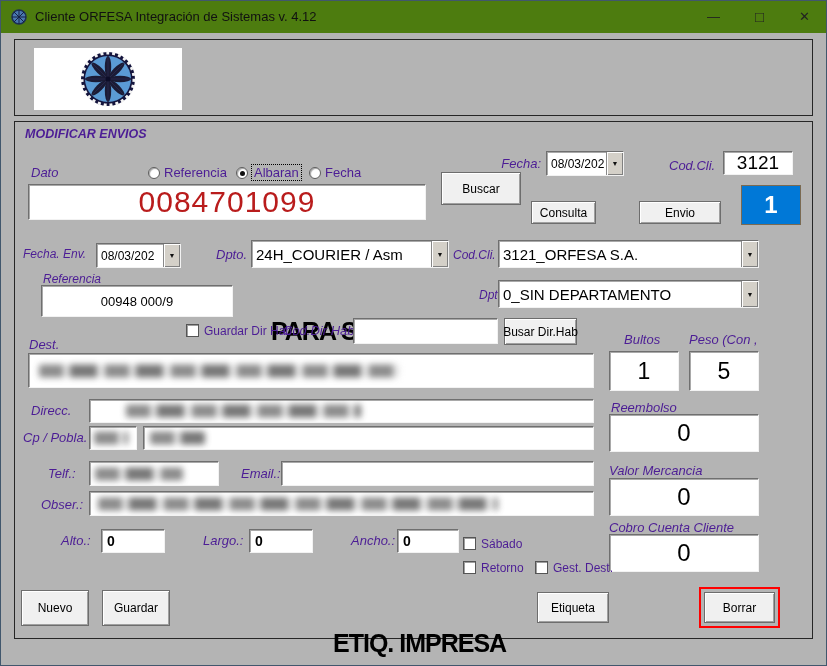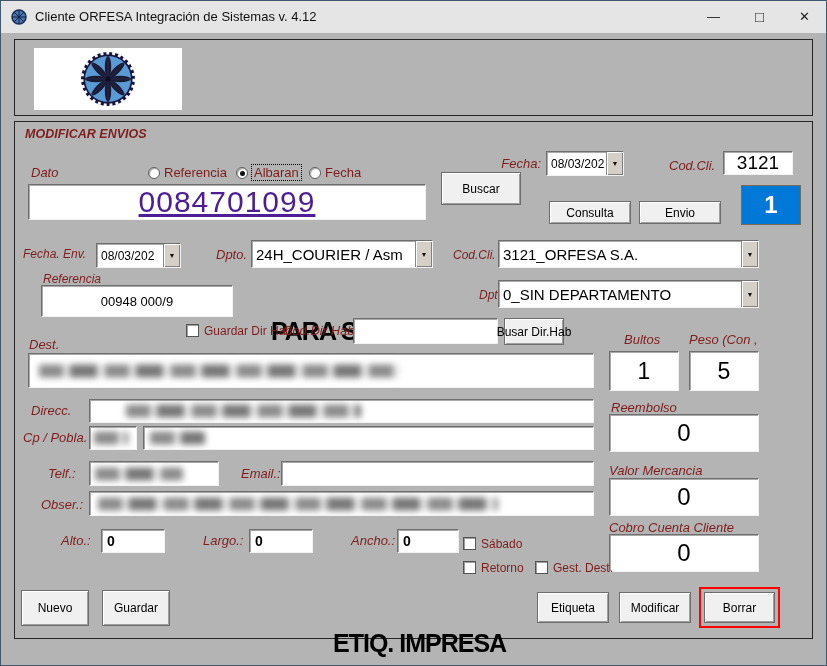--- a/index.html
+++ b/index.html
@@ -1,28 +1,28 @@
 <!DOCTYPE html>
 <html><head>
 <meta charset="utf-8">
 <style>
   * { box-sizing: border-box; margin: 0; padding: 0; }
   html,body { width:827px; height:666px; }
   body { font-family:"Liberation Sans", sans-serif; background:#b4b4b4; }
   #window { position:relative; width:827px; height:666px; background:#b4b4b4;
             border:1px solid #41576d; overflow:hidden; }
   
-  #titlebar { position:absolute; left:0; top:0; width:100%; height:32px; background:#e5e5e5; }
+  #titlebar { position:absolute; left:0; top:0; width:100%; height:32px; background:#4d7c0f; }
   #title-text { position:absolute; left:34px; top:0; line-height:32px; font-size:13px; color:#111; white-space:nowrap; }
   .win-btn { position:absolute; top:0; width:45px; height:31px; text-align:center; line-height:31px;
              font-size:13px; color:#222; }
   
   .panel { position:absolute; border:1px solid #262626; }
   
-  .lbl { position:absolute; font-style:italic; font-size:13px; color:#7f1d1d; white-space:nowrap; }
+  .lbl { position:absolute; font-style:italic; font-size:13px; color:#4c1d95; white-space:nowrap; }
   .lbl-sm { font-size:12px; }
   .plain { font-style:normal; }
   .bold-it { font-weight:bold; font-style:italic; font-size:12.5px; }
   
   .input { position:absolute; background:#fff; border:1px solid;
            border-color:#6f6f6f #f2f2f2 #f2f2f2 #6f6f6f;
            box-shadow: inset 1px 1px 0 #a9a9a9;
            display:flex; align-items:center; overflow:hidden; }
   .center { justify-content:center; }
   
@@ -43,21 +43,21 @@
         box-shadow: inset 1px 1px 0 #9f9f9f; }
   .radio { position:absolute; width:12px; height:12px; border-radius:50%; background:#fff;
            border:1px solid #5c5c5c; box-shadow: inset 1px 1px 1px rgba(0,0,0,.35); }
   .radio.on::after { content:""; display:block; width:5px; height:5px; border-radius:50%;
                      background:#111; margin:2.5px auto; }
   .focus-dotted { outline:1px dotted #000; }
   
   .redact { position:absolute; top:50%; transform:translateY(-50%); height:13px;
             filter:blur(3px); opacity:.8; border-radius:2px;
             background:repeating-linear-gradient(90deg,#6e6e6e 0 24px,#dcdcdc 24px 31px,#545454 31px 58px,#e3e3e3 58px 66px); }
-  .bigtxt { font-size:30px; letter-spacing:1px; color:#4c1d95;text-decoration:underline; }
+  .bigtxt { font-size:30px; letter-spacing:1px; color:#b91c1c; }
   .headline { position:absolute; font-weight:bold; font-size:25px; letter-spacing:-1px; color:#000; white-space:nowrap;margin-top:36px; }
   #envio-indicator { position:absolute; background:#0078d7; color:#fff; font-weight:bold;
                      font-size:24px; display:flex; align-items:center; justify-content:center;
                      border:1px solid #7a6a52; }
   #red-highlight { position:absolute; border:2px solid #ff0000; background:transparent; }
   #logo-box { position:absolute; background:#fff; display:flex; align-items:center; justify-content:center; }
 </style>
 </head>
 <body>
 
@@ -138,31 +138,31 @@
 
   <div class="lbl" style="left:472px;top:155px;width:68px;text-align:right">Fecha:</div>
   <div class="dd" style="left:545px;top:150px;width:78px;height:25px;font-size:12px">
     <div class="dd-text">08/03/202</div>
     <div class="dd-arrow">▼</div>
   </div>
   <div class="lbl" style="left:668px;top:157px">Cod.Cli.</div>
   <div class="input center" style="left:722px;top:150px;width:70px;height:24px;font-size:19px">3121</div>
 
   <div class="btn" style="left:440px;top:171px;width:80px;height:33px">Buscar</div>
-  <div class="btn" style="left:548px;top:200px;width:82px;height:23px">Consulta</div>
+  <div class="btn" style="left:530px;top:200px;width:65px;height:23px">Consulta</div>
   <div class="btn" style="left:638px;top:200px;width:82px;height:23px">Envio</div>
   <div id="envio-indicator" style="left:740px;top:184px;width:60px;height:40px">1</div>
 
   <div class="lbl lbl-sm" style="left:22px;top:246px">Fecha. Env.</div>
   <div class="dd" style="left:95px;top:242px;width:85px;height:25px;font-size:12px">
     <div class="dd-text">08/03/202</div>
     <div class="dd-arrow">▼</div>
   </div>
   <div class="lbl" style="left:215px;top:246px">Dpto.</div>
-  <div class="dd" style="left:250px;top:239px;width:182px;height:28px;font-size:15px">
+  <div class="dd" style="left:250px;top:239px;width:198px;height:28px;font-size:15px">
     <div class="dd-text">24H_COURIER / Asm</div>
     <div class="dd-arrow">▼</div>
   </div>
   <div class="lbl lbl-sm" style="left:452px;top:247px">Cod.Cli.</div>
   <div class="dd" style="left:497px;top:239px;width:261px;height:28px;font-size:15px">
     <div class="dd-text">3121_ORFESA S.A.</div>
     <div class="dd-arrow">▼</div>
   </div>
 
   <div class="lbl lbl-sm" style="left:42px;top:271px">Referencia</div>
@@ -171,21 +171,21 @@
   <div class="lbl lbl-sm" style="left:478px;top:287px">Dpto.</div>
   <div class="dd" style="left:497px;top:279px;width:261px;height:28px;font-size:15px">
     <div class="dd-text">0_SIN DEPARTAMENTO</div>
     <div class="dd-arrow">▼</div>
   </div>
 
   <div class="cb" style="left:185px;top:323px"></div>
   <div class="lbl plain lbl-sm" style="left:203px;top:323px">Guardar Dir Hab.</div>
   <div class="lbl" style="left:282px;top:322px">Cod.Dir Hab.</div>
   <div class="input" style="left:352px;top:317px;width:145px;height:26px"></div>
-  <div class="btn" style="left:503px;top:317px;width:60px;height:27px">Busar Dir.Hab</div>
+  <div class="btn" style="left:503px;top:317px;width:73px;height:27px">Busar Dir.Hab</div>
 
   <div class="lbl" style="left:28px;top:336px">Dest.</div>
   <div class="input" style="left:27px;top:352px;width:566px;height:35px">
     <div class="redact" style="left:10px;width:360px"></div>
   </div>
   <div class="lbl" style="left:623px;top:331px">Bultos</div>
   <div class="input center" style="left:608px;top:350px;width:70px;height:40px;font-size:23px">1</div>
   <div class="lbl" style="left:688px;top:331px">Peso (Con ,</div>
   <div class="input center" style="left:688px;top:350px;width:70px;height:40px;font-size:23px">5</div>
 
@@ -231,17 +231,16 @@
   <div class="lbl plain lbl-sm" style="left:480px;top:536px">Sábado</div>
   <div class="cb" style="left:462px;top:560px"></div>
   <div class="lbl plain lbl-sm" style="left:480px;top:560px">Retorno</div>
   <div class="cb" style="left:534px;top:560px"></div>
   <div class="lbl plain lbl-sm" style="left:552px;top:560px">Gest. Dest.</div>
 
   <div class="btn" style="left:20px;top:589px;width:68px;height:36px">Nuevo</div>
   <div class="btn" style="left:101px;top:589px;width:68px;height:36px">Guardar</div>
   <div class="headline" style="left:332px;top:592px">ETIQ. IMPRESA</div>
   <div class="btn" style="left:536px;top:591px;width:72px;height:31px">Etiqueta</div>
-  <div class="btn" style="left:618px;top:591px;width:72px;height:31px">Modificar</div>
   <div class="btn" style="left:703px;top:591px;width:71px;height:31px">Borrar</div>
   <div id="red-highlight" style="left:698px;top:586px;width:81px;height:41px"></div>
 
 </div>
 
 </body></html>

